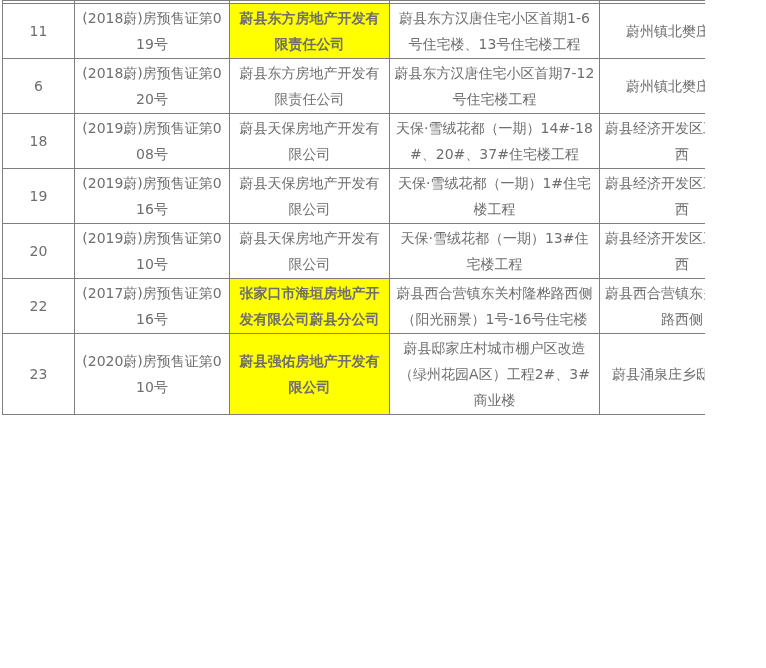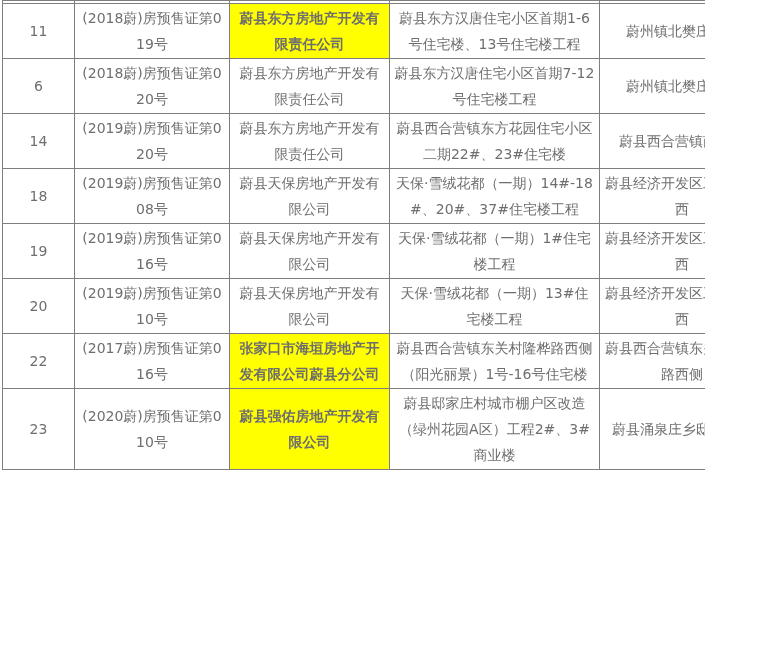--- a/index.html
+++ b/index.html
@@ -79,27 +79,20 @@
 
       <tr class="row">
         <td>6</td>
         <td>(2018蔚)房预售证第020号</td>
         <td>蔚县东方房地产开发有限责任公司</td>
         <td>蔚县东方汉唐住宅小区首期7-12号住宅楼工程</td>
         <td>蔚州镇北樊庄村南</td>
       </tr>
 
 
-      <tr class="row">
-        <td>14</td>
-        <td>(2019蔚)房预售证第020号</td>
-        <td>蔚县东方房地产开发有限责任公司</td>
-        <td>蔚县西合营镇东方花园住宅小区二期22#、23#住宅楼</td>
-        <td>蔚县西合营镇南场村</td>
-      </tr>
 
 
 
 
       <tr class="row">
         <td>18</td>
         <td>(2019蔚)房预售证第008号</td>
         <td>蔚县天保房地产开发有限公司</td>
         <td>天保·雪绒花都（一期）14#-18#、20#、37#住宅楼工程</td>
         <td>蔚县经济开发区工业街路西</td>

